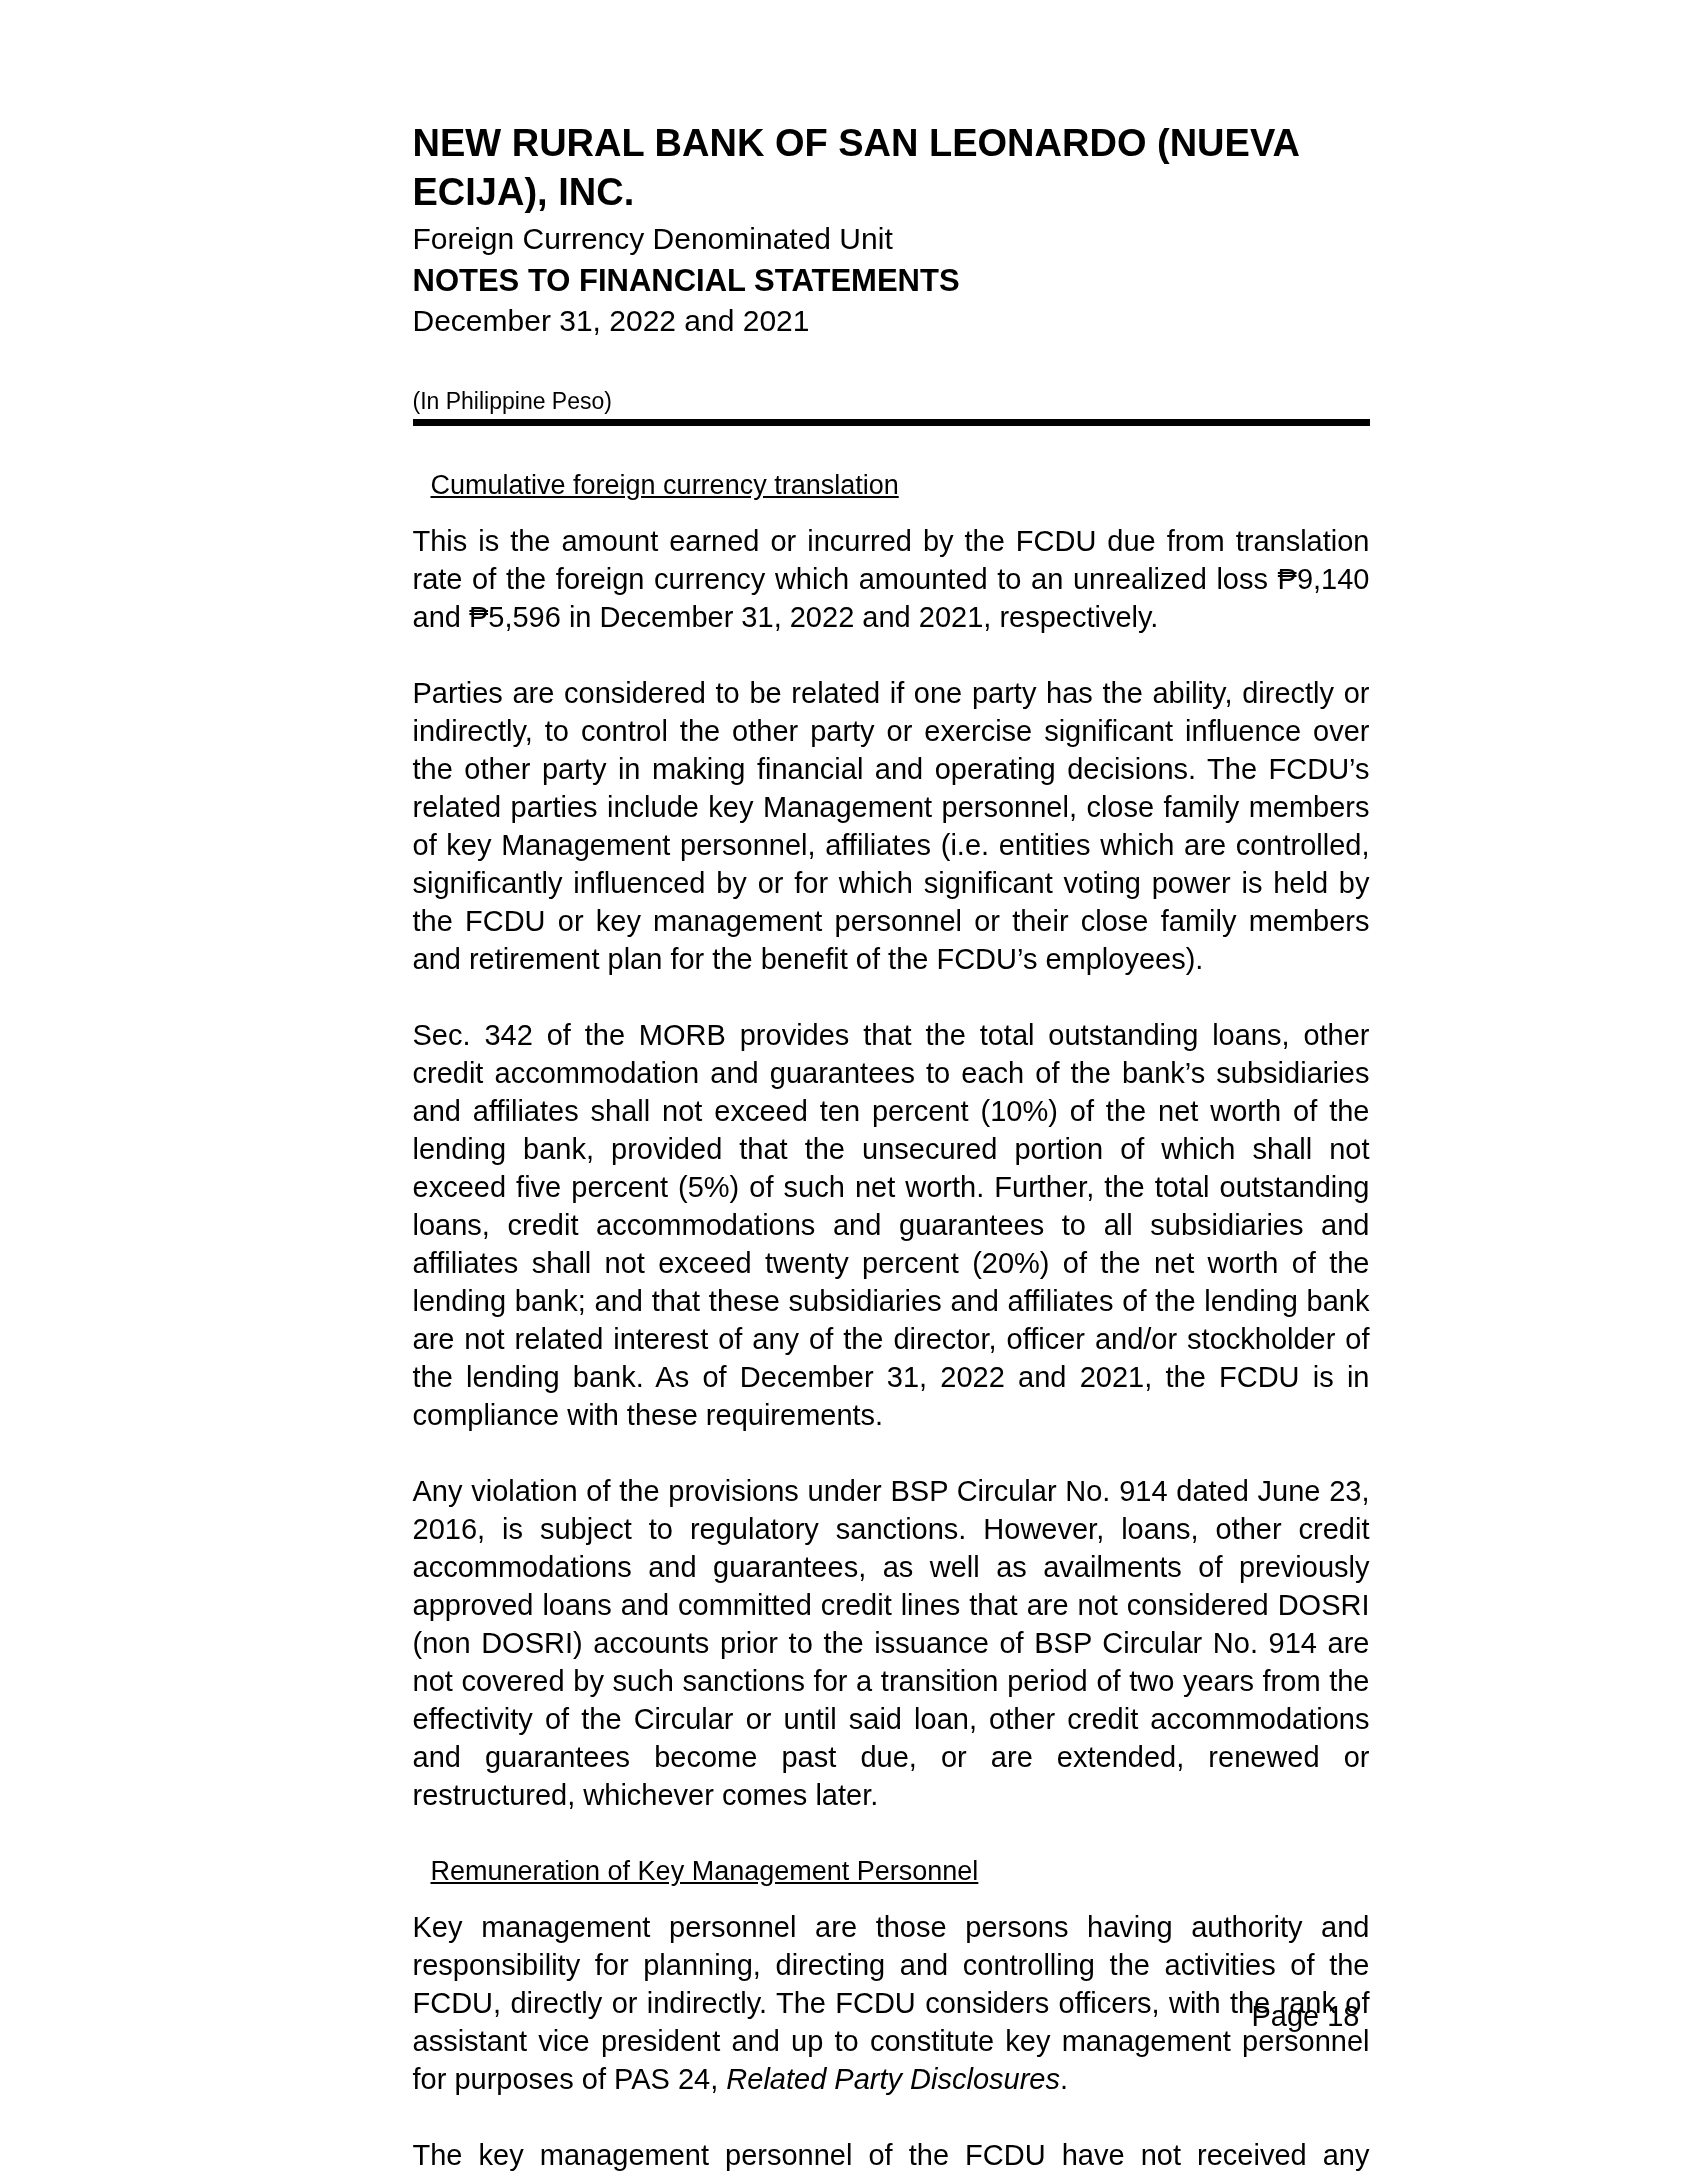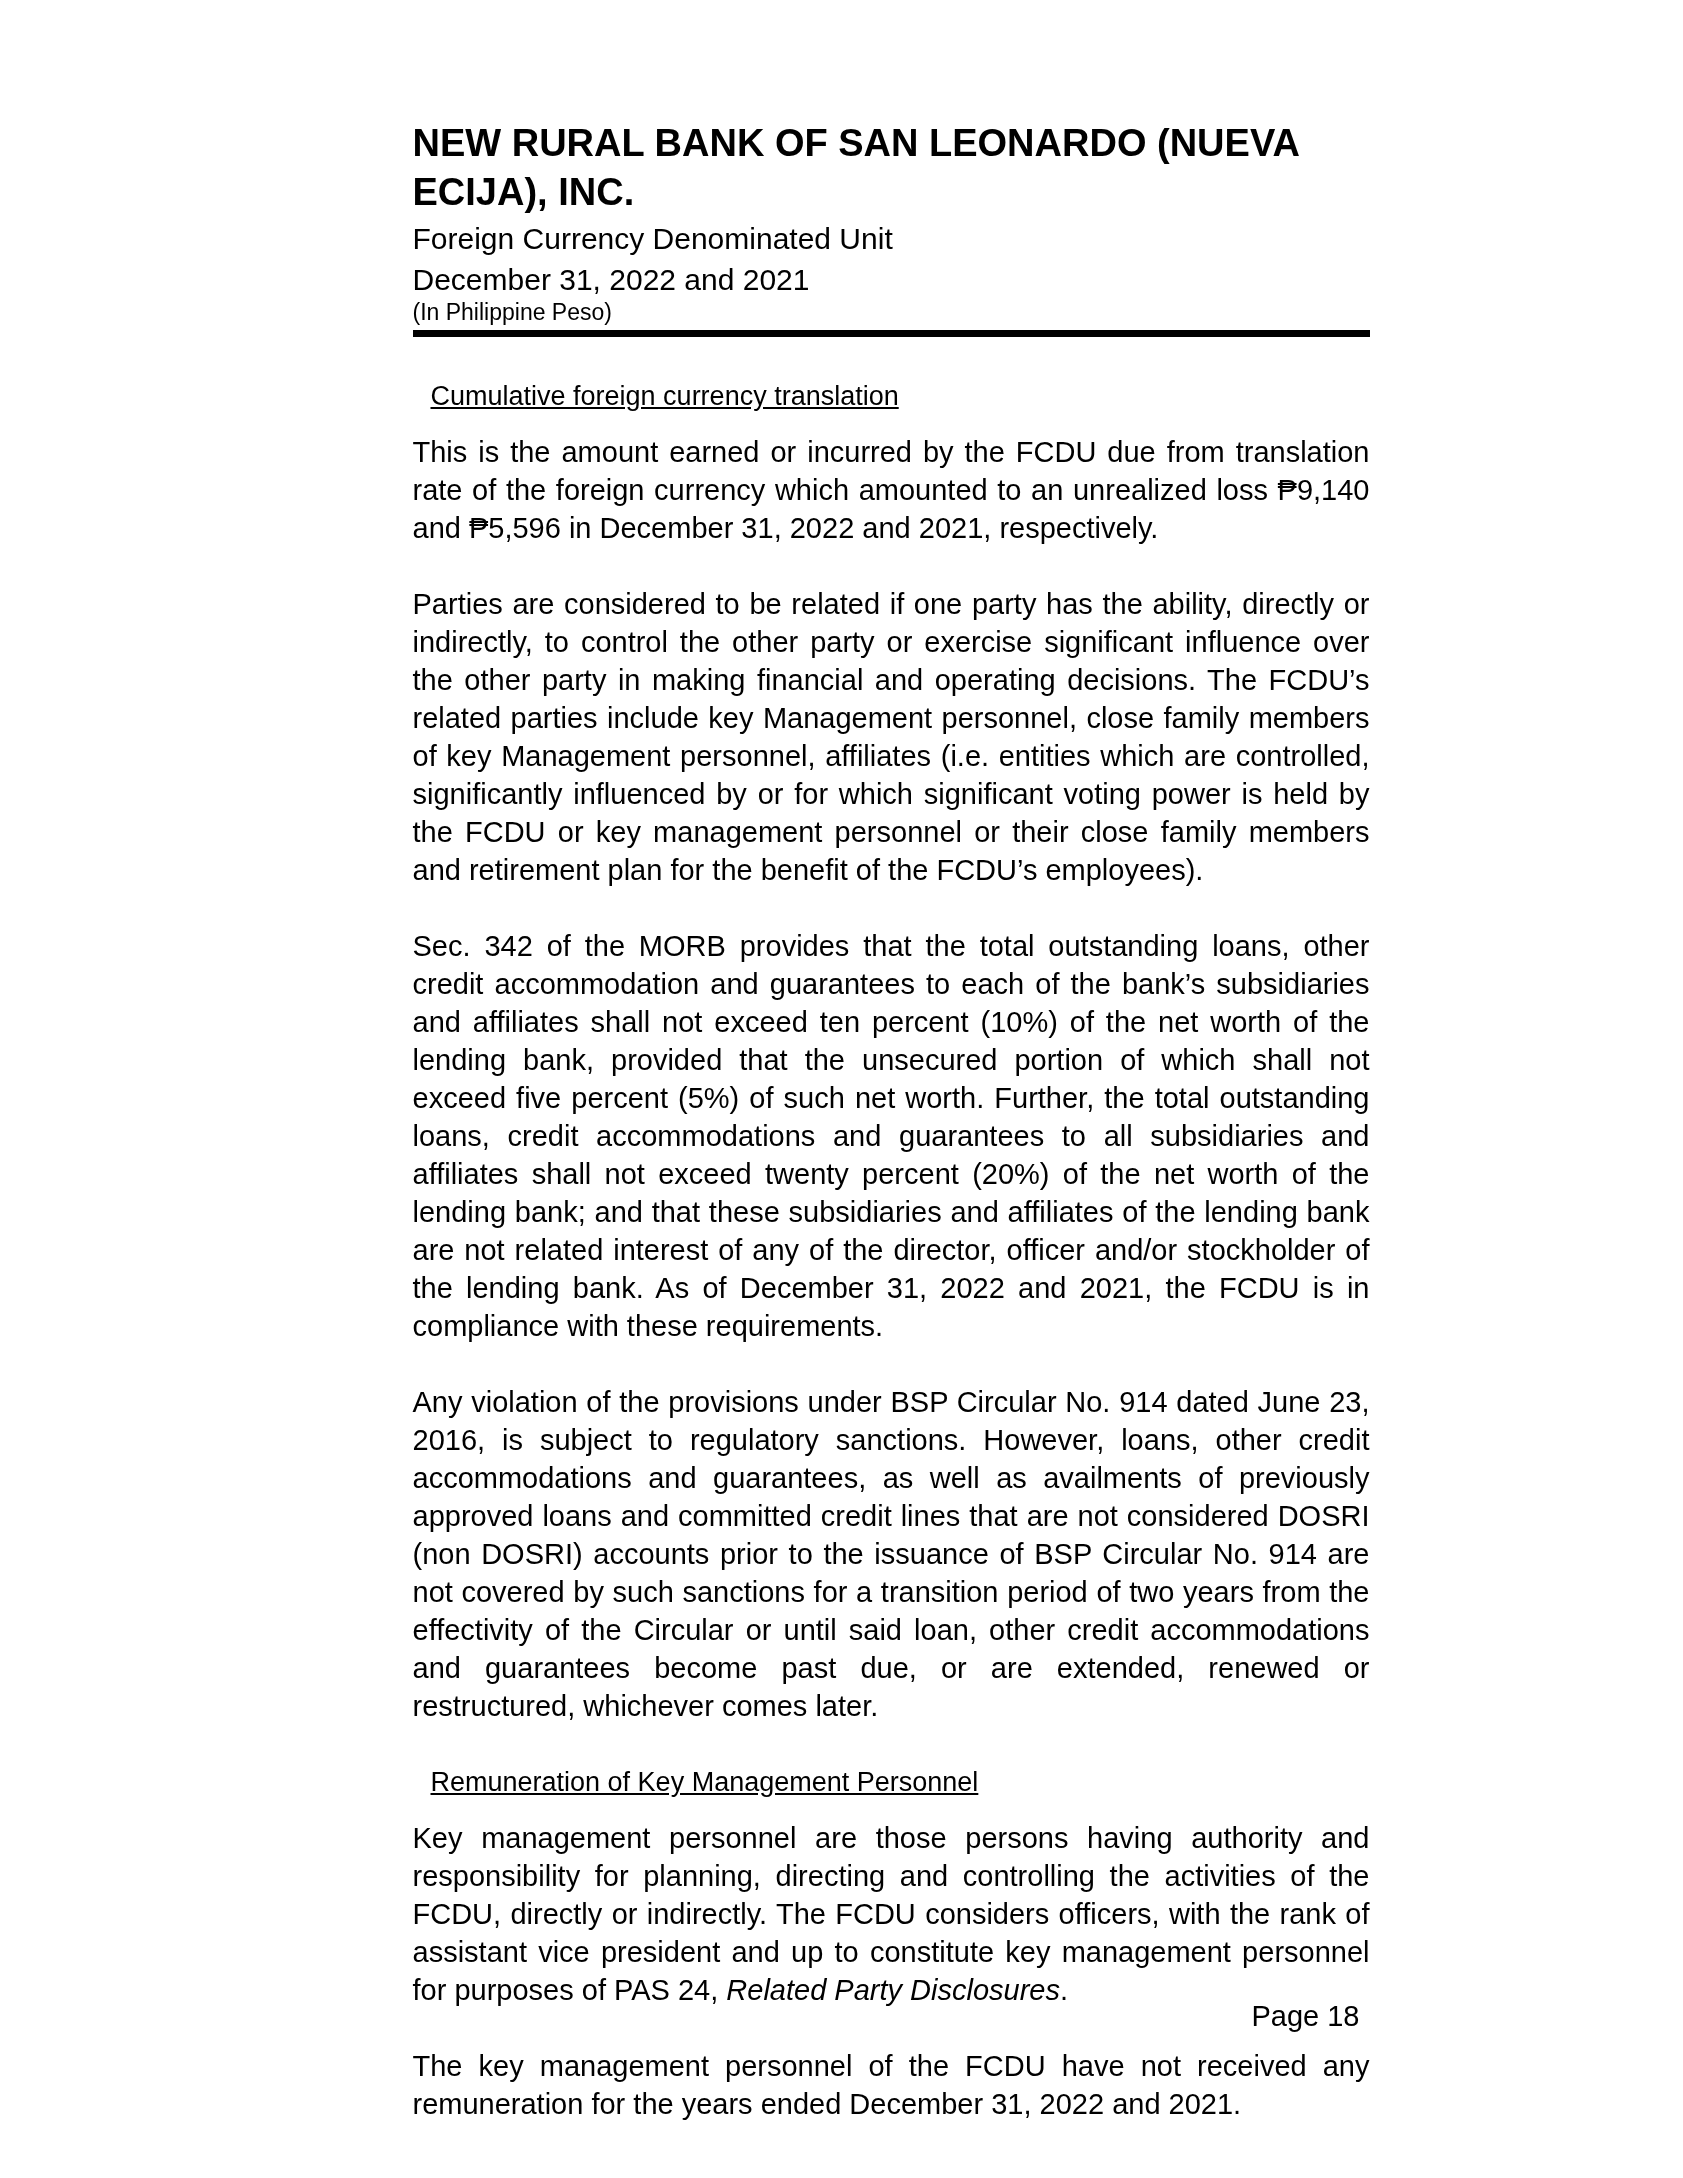--- a/index.html
+++ b/index.html
@@ -35,20 +35,21 @@
     font-weight: bold;
     line-height: 41px;
   }
   .period {
     font-size: 30px;
     line-height: 39px;
   }
   .currency-note {
     font-size: 23px;
     line-height: 27px;
+    margin-top: 48px;
   }
   .header-rule {
     height: 7px;
     background: #000000;
     margin-top: 4px;
     margin-bottom: 40px;
   }
   
   .sub-heading {
     font-size: 27px;
@@ -87,20 +88,21 @@
   }
 </style>
 </head>
 <body>
 
 <div class="page">
 
   <div class="header">
     <div class="bank-name">NEW RURAL BANK OF SAN LEONARDO (NUEVA ECIJA), INC.</div>
     <div class="unit-name">Foreign Currency Denominated Unit</div>
+    <div class="doc-title">NOTES TO FINANCIAL STATEMENTS</div>
     <div class="period">December 31, 2022 and 2021</div>
     <div class="currency-note">(In Philippine Peso)</div>
     <div class="header-rule"></div>
   </div>
 
   <div class="sub-heading">Cumulative foreign currency translation</div>
   <p class="para">This is the amount earned or incurred by the FCDU due from translation rate of the foreign currency which amounted to an unrealized loss ₱9,140 and ₱5,596 in December 31, 2022 and 2021, respectively.</p>
 
   <p class="para">Parties are considered to be related if one party has the ability, directly or indirectly, to control the other party or exercise significant influence over the other party in making financial and operating decisions. The FCDU’s related parties include key Management personnel, close family members of key Management personnel, affiliates (i.e. entities which are controlled, significantly influenced by or for which significant voting power is held by the FCDU or key management personnel or their close family members and retirement plan for the benefit of the FCDU’s employees).</p>
   <p class="para">Sec. 342 of the MORB provides that the total outstanding loans, other credit accommodation and guarantees to each of the bank’s subsidiaries and affiliates shall not exceed ten percent (10%) of the net worth of the lending bank, provided that the unsecured portion of which shall not exceed five percent (5%) of such net worth. Further, the total outstanding loans, credit accommodations and guarantees to all subsidiaries and affiliates shall not exceed twenty percent (20%) of the net worth of the lending bank; and that these subsidiaries and affiliates of the lending bank are not related interest of any of the director, officer and/or stockholder of the lending bank. As of December 31, 2022 and 2021, the FCDU is in compliance with these requirements.</p>

